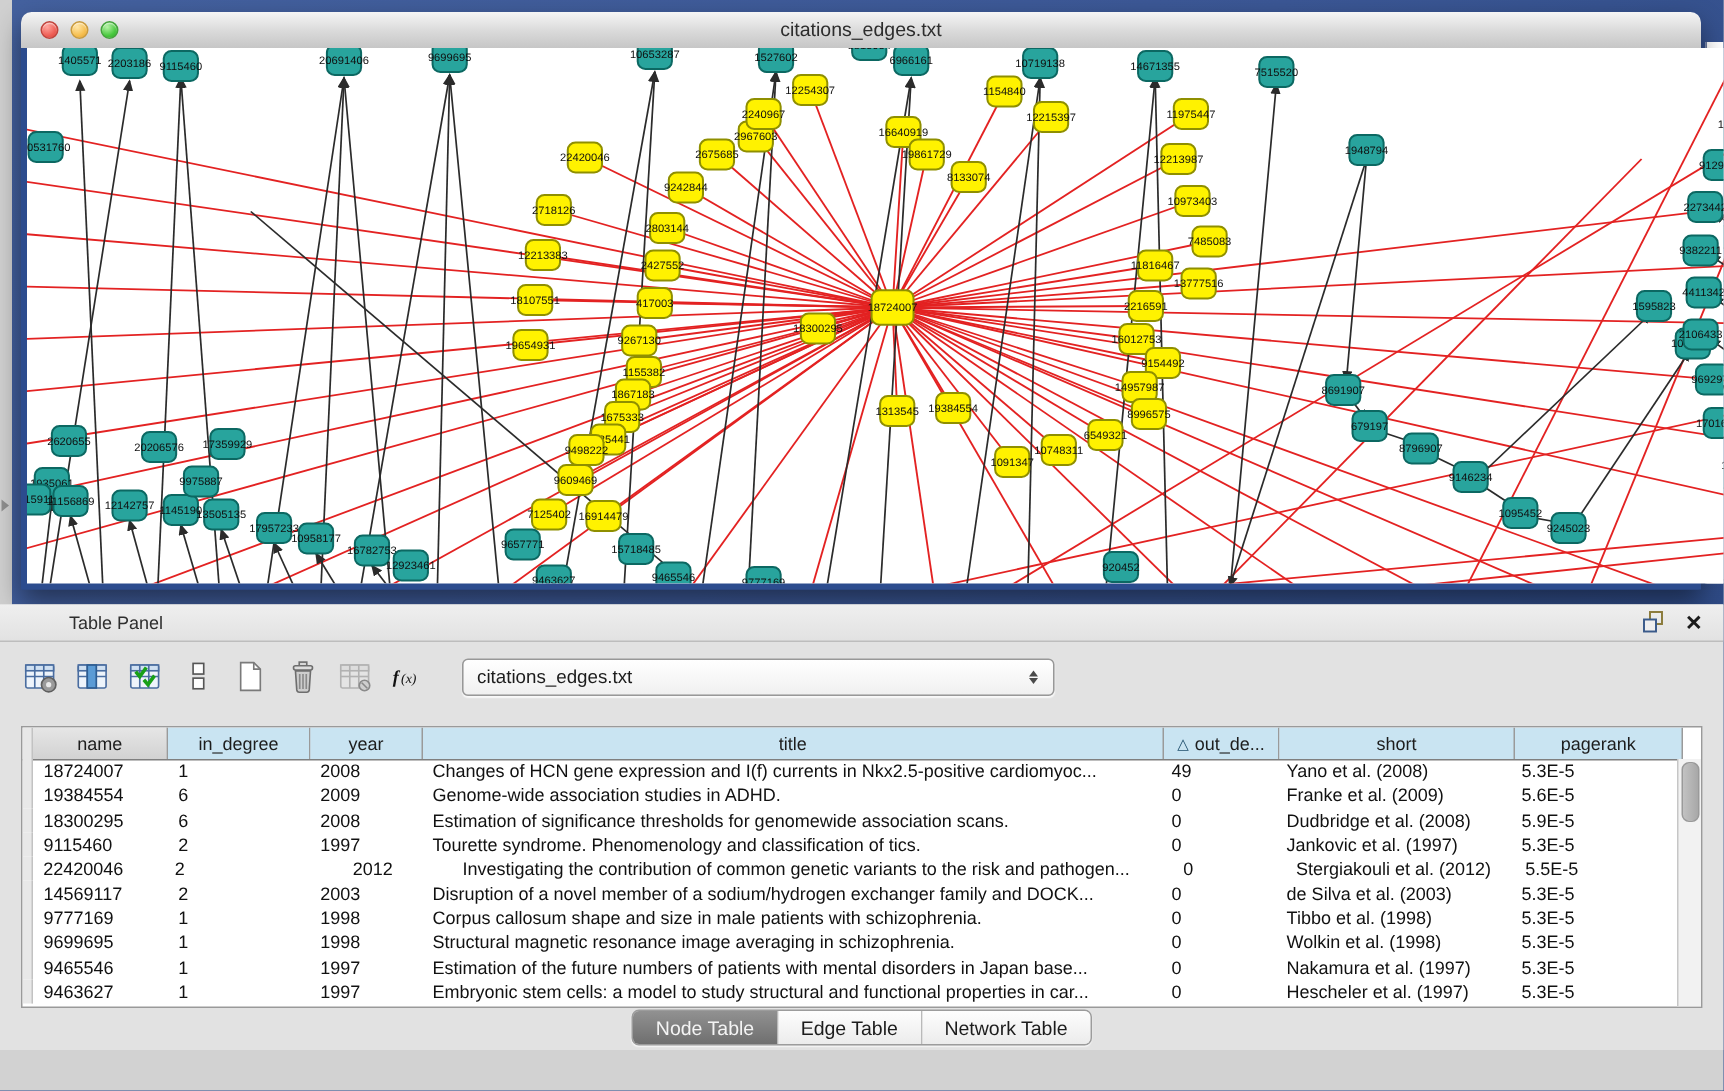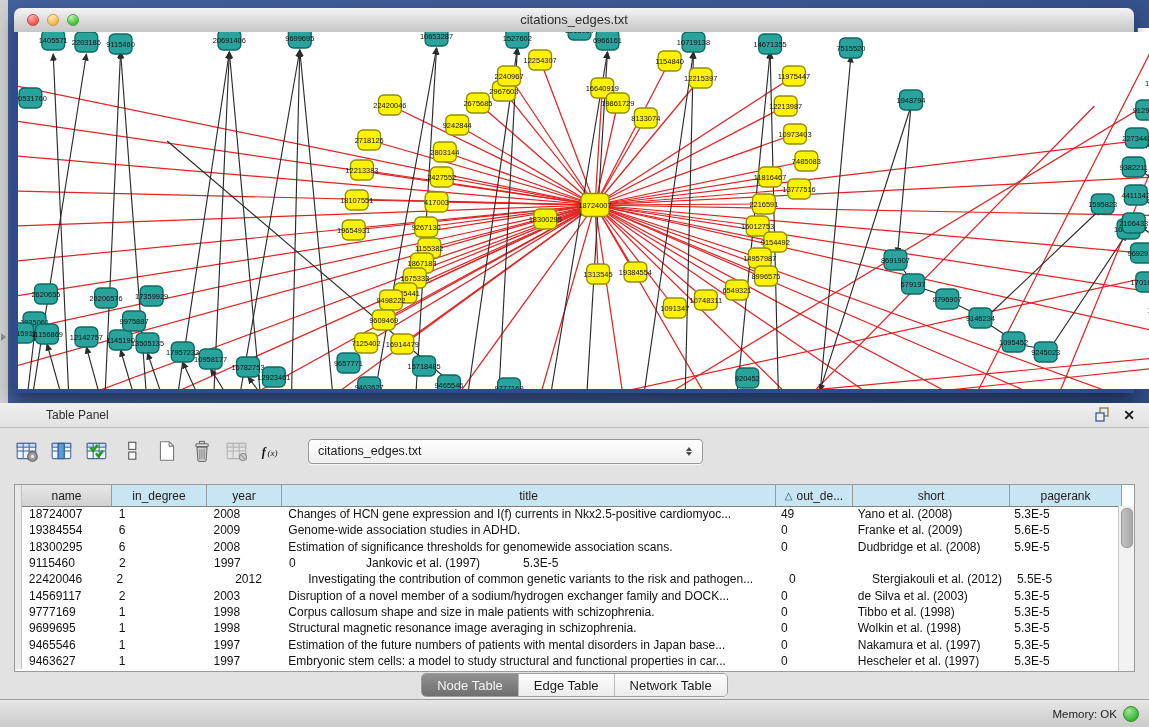--- a/index.html
+++ b/index.html
@@ -587,32 +587,33 @@
             <div class="td" style="width: 494px;">Estimation of significance thresholds for genomewide association scans.</div>
             <div class="td" style="width: 77px;">0</div>
             <div class="td" style="width: 157px;">Dudbridge et al. (2008)</div>
             <div class="td" style="width: 112px;">5.9E-5</div>
           </div>
           <div class="tr">
             <div class="gutter-col" style="width: 6px;"></div>
             <div class="td" style="width: 90px;">9115460</div>
             <div class="td" style="width: 95px;">2</div>
             <div class="td" style="width: 75px;">1997</div>
+            <div class="td" style="width: 494px;">Tourette syndrome. Phenomenology and classification of tics.</div>
             <div class="td" style="width: 77px;">0</div>
             <div class="td" style="width: 157px;">Jankovic et al. (1997)</div>
             <div class="td" style="width: 112px;">5.3E-5</div>
           </div>
           <div class="tr">
             <div class="gutter-col" style="width: 6px;"></div>
             <div class="td" style="width: 90px;">22420046</div>
             <div class="td" style="width: 95px;">2</div>
             <div class="td" style="width: 75px; margin-left: 26px;">2012</div>
             <div class="td" style="width: 494px;">Investigating the contribution of common genetic variants to the risk and pathogen...</div>
             <div class="td" style="width: 77px;">0</div>
-            <div class="td" style="width: 157px; text-align: center;">Stergiakouli et al. (2012)</div>
+            <div class="td" style="width: 157px;">Stergiakouli et al. (2012)</div>
             <div class="td" style="width: 112px;">5.5E-5</div>
           </div>
           <div class="tr">
             <div class="gutter-col" style="width: 6px;"></div>
             <div class="td" style="width: 90px;">14569117</div>
             <div class="td" style="width: 95px;">2</div>
             <div class="td" style="width: 75px;">2003</div>
             <div class="td" style="width: 494px;">Disruption of a novel member of a sodium/hydrogen exchanger family and DOCK...</div>
             <div class="td" style="width: 77px;">0</div>
             <div class="td" style="width: 157px;">de Silva et al. (2003)</div>
@@ -666,17 +667,13 @@
 
     <div class="tabs-bar">
       <div class="seg" id="tabseg">
           <button class="sel">Node Table</button>
           <button class="">Edge Table</button>
           <button class="">Network Table</button>
         </div>
     </div>
   </div>
 
-  <div class="status-bar">
-    <span>Memory: OK</span>
-    <span class="mem-dot"></span>
-  </div>
 </div>
 
 </body></html>

